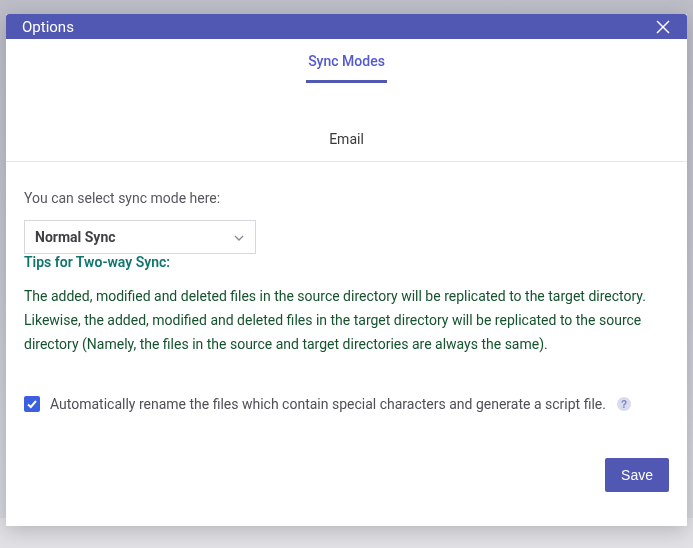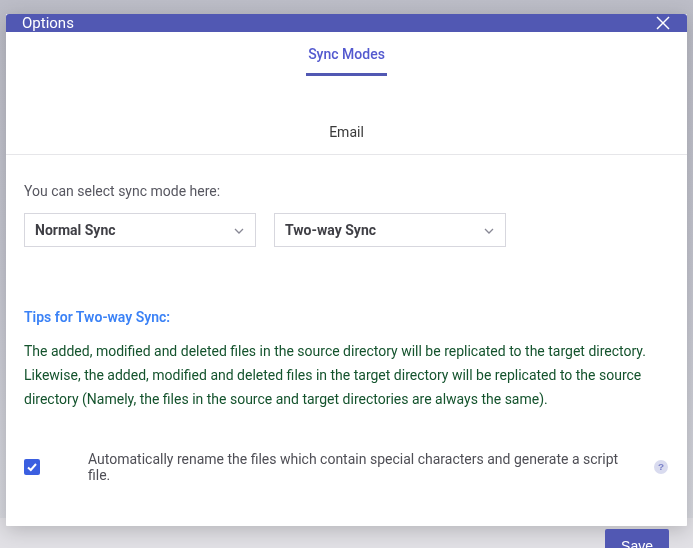--- a/index.html
+++ b/index.html
@@ -114,24 +114,23 @@
       color: #3f3f45;
       cursor: pointer;
       background: #fff;
       font-weight: bold;
     }
     .chevron-icon {
       width: 12px;
       height: 12px;
     }
     .tips-heading {
-      margin-top: 62px;
       font-size: 14px;
       font-weight: 600;
-      color: #3b82f6;
+      color: #0f766e;
       margin-bottom: 14px;
     }
     .tips-body {
       font-size: 14px;
       line-height: 24px;
       color: #14532d;
     }
     .checkbox-row {
       margin-top: 40px;
       display: flex;
@@ -148,21 +147,20 @@
       cursor: pointer;
       border-radius: 2px;
     }
     .checkbox svg {
       width: 12px;
       height: 12px;
     }
     .checkbox-label {
       font-size: 14px;
       color: #4f4f56;
-      margin-left: 38px;
     }
     .help-icon {
       width: 16px;
       height: 16px;
       display: inline-block;
     }
     .footer {
       display: flex;
       justify-content: flex-end;
       padding: 0 18px 34px 18px;
@@ -204,28 +202,20 @@
       <span>Email</span>
     </div>
   </div>
 
   <div class="body">
     <div class="instruction">You can select sync mode here:</div>
 
     <div class="select-row">
       <div class="select">
         <span>Normal Sync</span>
-        <span class="chevron-icon">
-          <svg viewBox="0 0 12 12" stroke="#888895" stroke-width="1.3" fill="none">
-            <polyline points="2,4 6,8 10,4"></polyline>
-          </svg>
-        </span>
-      </div>
-      <div class="select">
-        <span>Two-way Sync</span>
         <span class="chevron-icon">
           <svg viewBox="0 0 12 12" stroke="#888895" stroke-width="1.3" fill="none">
             <polyline points="2,4 6,8 10,4"></polyline>
           </svg>
         </span>
       </div>
     </div>
 
     <div class="tips-heading">Tips for Two-way Sync:</div>
     <div class="tips-body">The added, modified and deleted files in the source directory will be replicated to the target directory. Likewise, the added, modified and deleted files in the target directory will be replicated to the source directory (Namely, the files in the source and target directories are always the same).</div>

